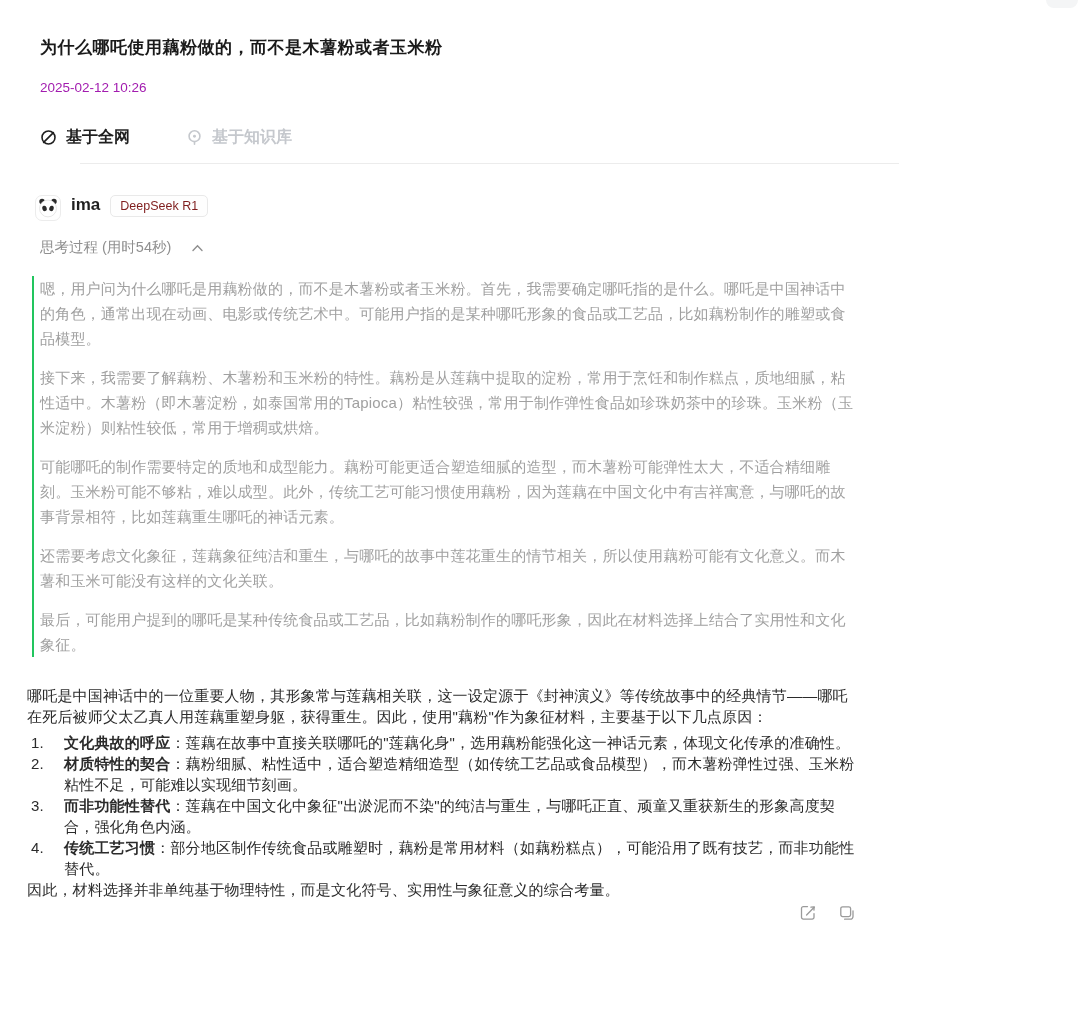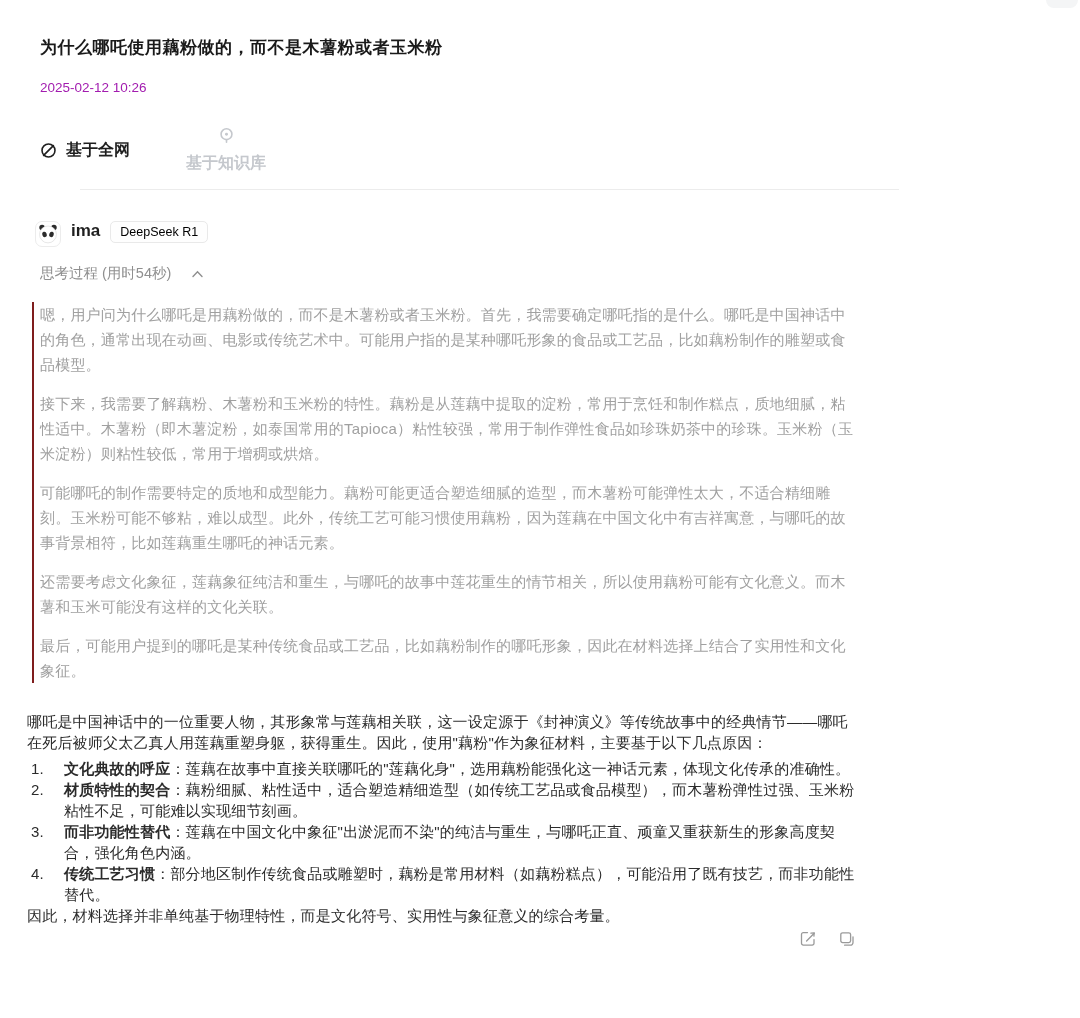--- a/index.html
+++ b/index.html
@@ -7,32 +7,32 @@
     width:1080px;height:1018px;background:#ffffff;overflow:hidden;position:relative;
     font-family:"Liberation Sans","DejaVu Sans",sans-serif;
     -webkit-font-smoothing:antialiased;
   }
   .header{padding:36px 0 0 40px;}
   .title{font-size:17px;font-weight:700;color:#1a1a1a;margin:0;letter-spacing:.5px;}
   .timestamp{margin-top:21px;font-size:13.5px;color:#a21caf;}
   .tabs{display:flex;gap:56px;margin-top:32px;align-items:center;}
   .tab{display:flex;align-items:center;gap:9px;font-size:16px;font-weight:700;cursor:pointer;}
   .tab.active{color:#1f1f1f;}
-  .tab.inactive{color:#c5c8cd;flex-direction:column;}
+  .tab.inactive{color:#c5c8cd;}
   .tab svg{display:block;}
   .divider{margin:15px 0 0 40px;width:819px;height:1px;background:#ececec;}
 
   .sender-row{margin:31px 0 0 35px;display:flex;align-items:flex-start;gap:10px;}
   .avatar{width:26px;height:26px;border-radius:7px;border:1px solid #ececec;background:#fff;box-sizing:border-box;display:flex;align-items:center;justify-content:center;}
   .sender-name{font-size:17px;font-weight:700;color:#1f1f1f;}
-  .badge{font-size:12.5px;color:#000000;border:1px solid #e9e9e9;border-radius:5px;padding:3px 9px;background:#fefefe;}
+  .badge{font-size:12.5px;color:#7f1d1d;border:1px solid #e9e9e9;border-radius:5px;padding:3px 9px;background:#fefefe;}
 
   .think-header{margin:17px 0 0 40px;font-size:14.5px;color:#8f8f8f;display:flex;align-items:center;gap:20px;cursor:pointer;width:max-content;}
 
-  .think-block{margin:19px 0 0 32px;border-left:2px solid #7f1d1d;padding-left:6px;width:814px;}
+  .think-block{margin:19px 0 0 32px;border-left:2px solid #22c55e;padding-left:6px;width:814px;}
   .think-block p{margin:0 0 14px;font-size:15px;line-height:25px;color:#a0a0a0;letter-spacing:.2px;}
   .think-block p:last-child{margin-bottom:4px;}
 
   .answer{margin:28px 0 0 27px;width:828px;color:#2b2b2b;font-size:15px;line-height:21px;letter-spacing:.2px;}
   .answer p{margin:0;}
   .answer-list{list-style:none;margin:5px 0 0;padding:0;}
   .answer-list li{position:relative;padding-left:37px;}
   .answer-list .num{position:absolute;left:4px;top:0;}
   .answer-list b{font-weight:700;}
   .answer-footer{margin-top:0;}

